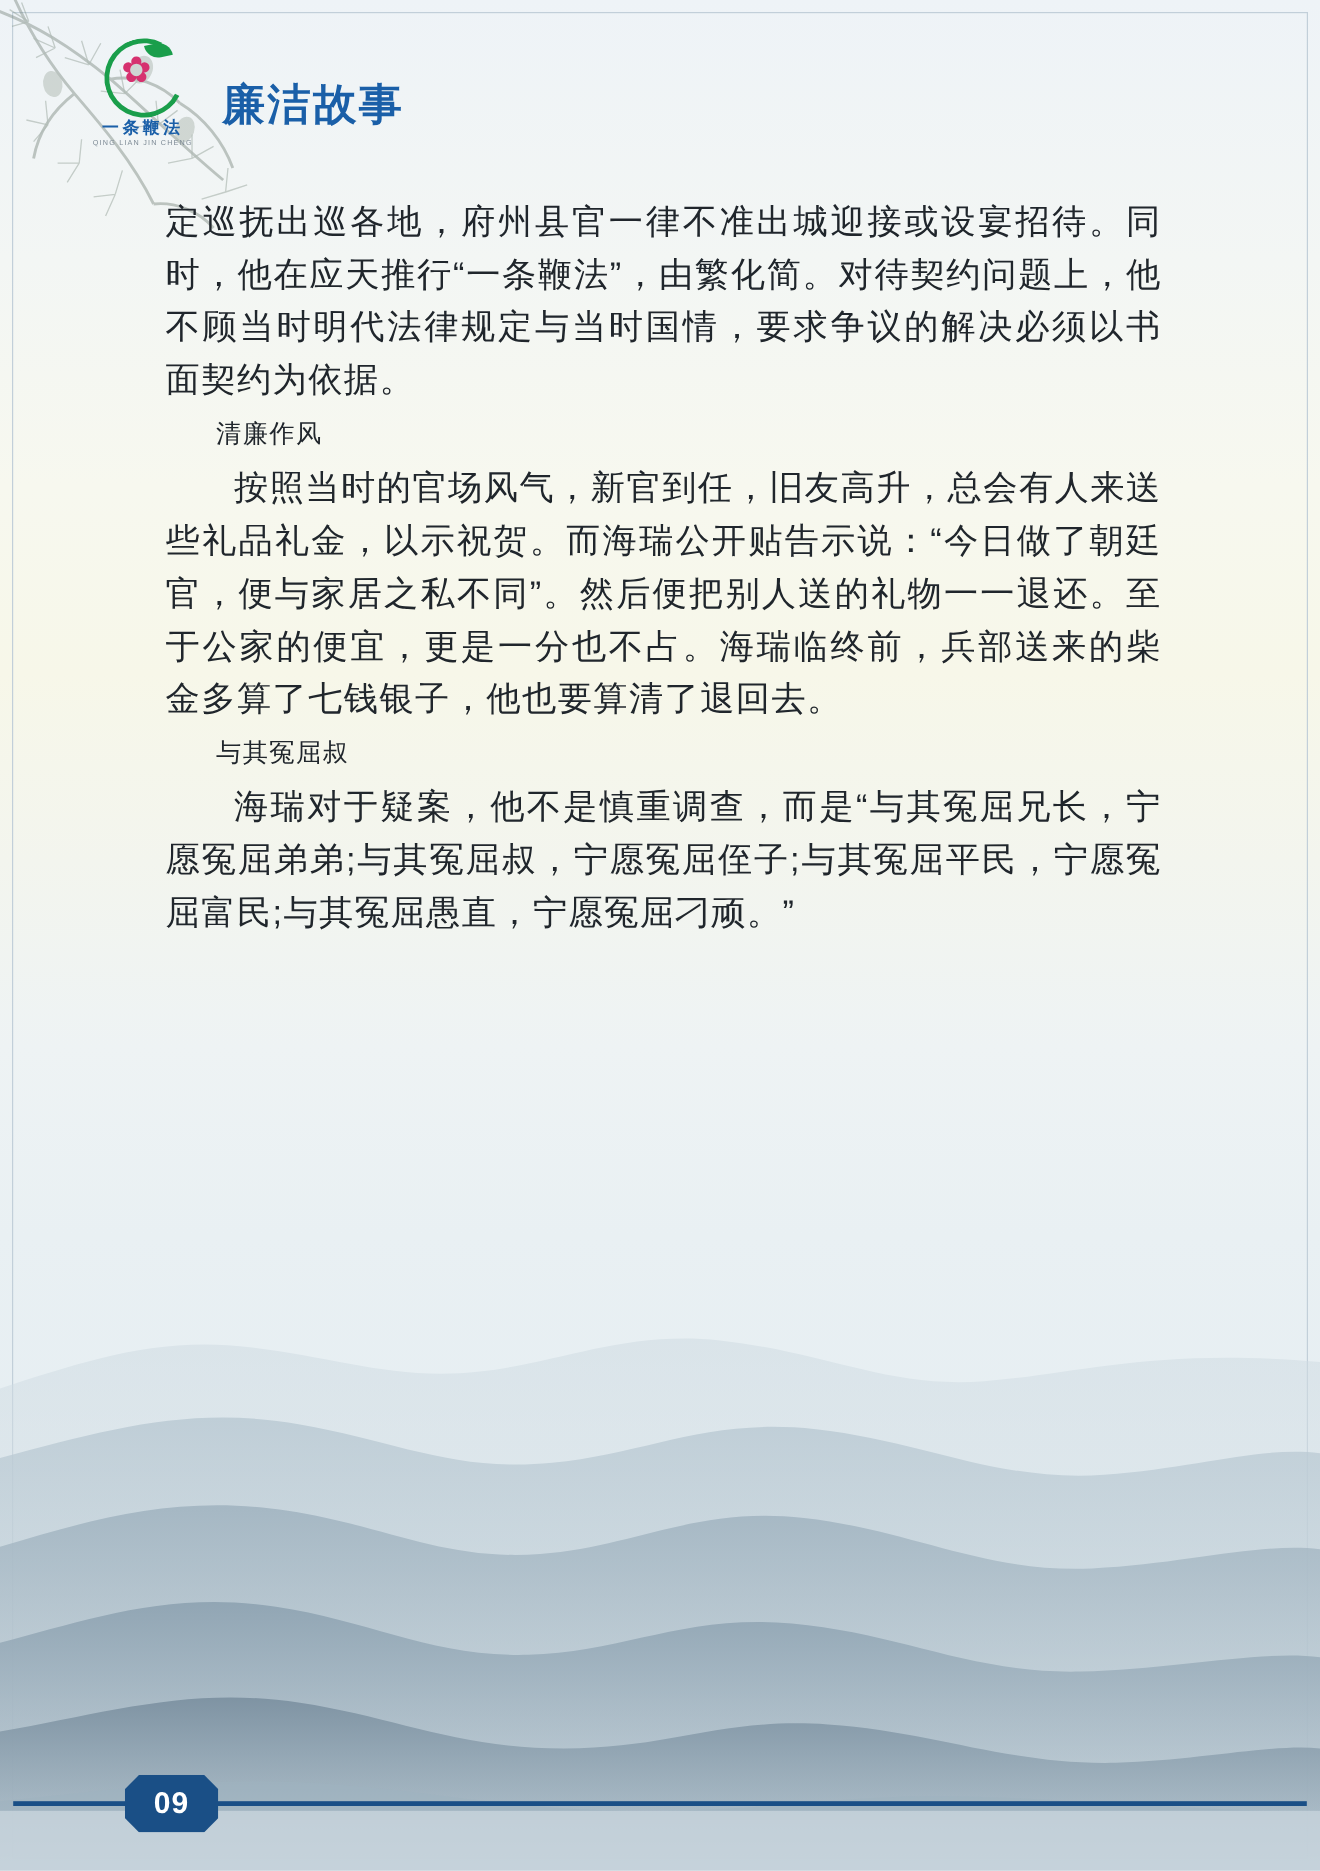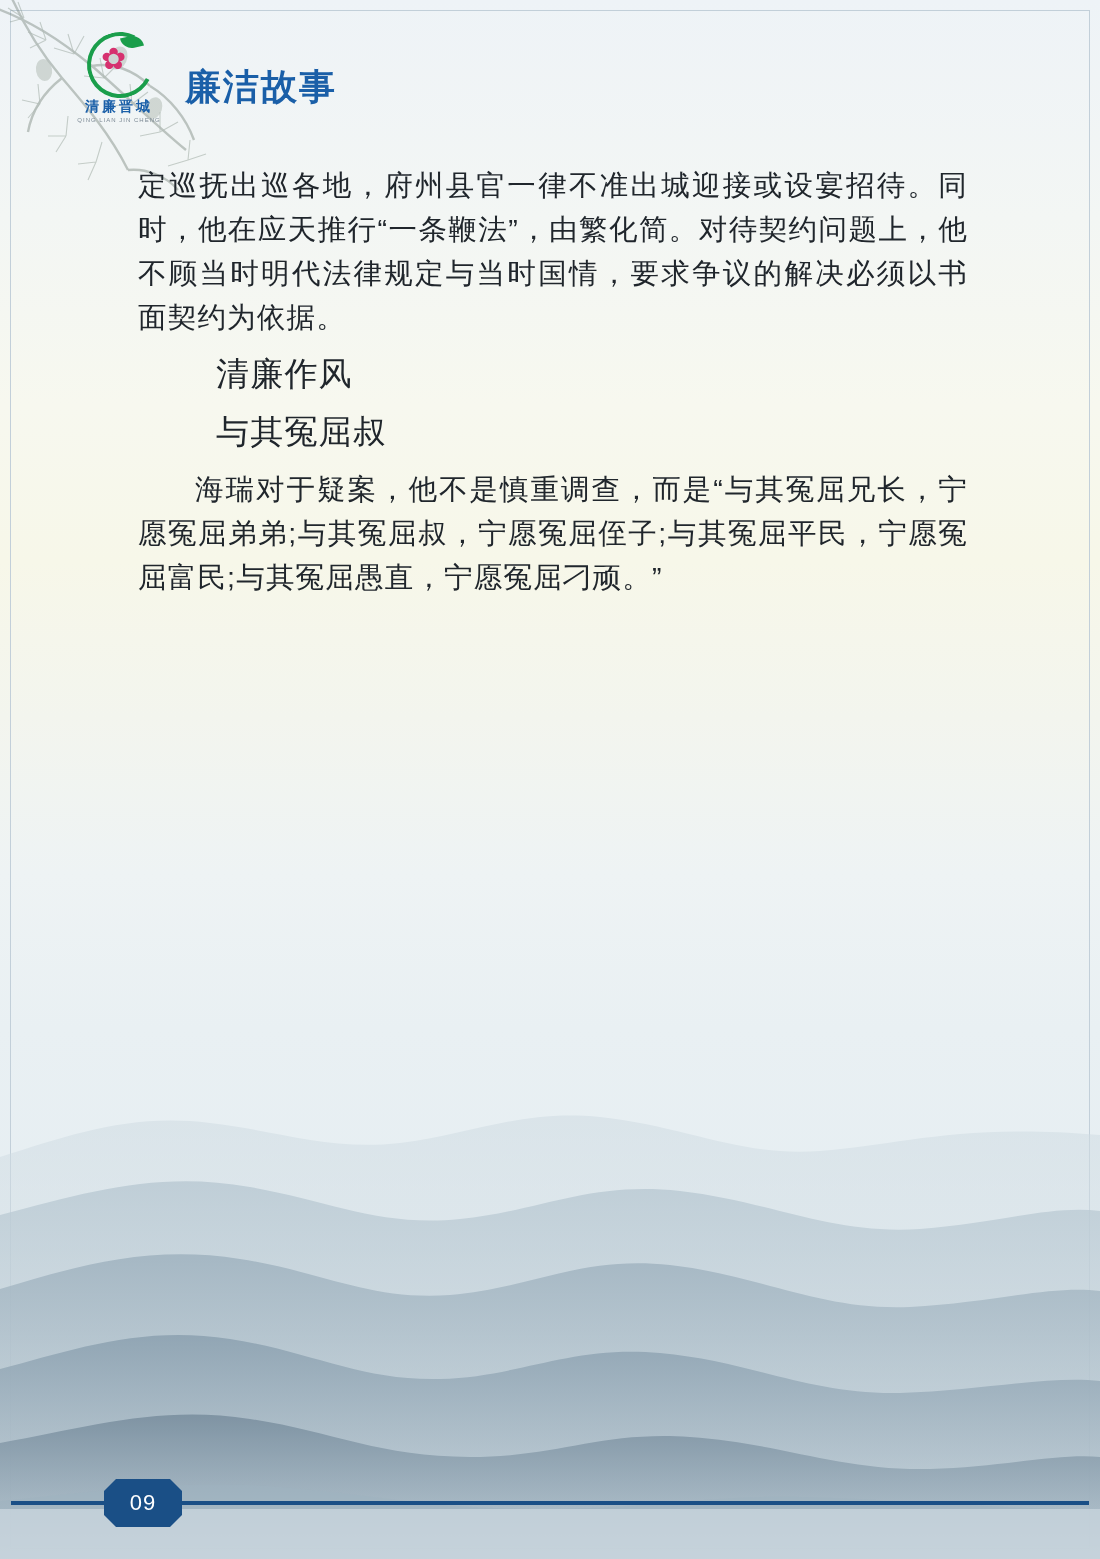--- a/index.html
+++ b/index.html
@@ -138,25 +138,25 @@
     line-height: 44px;
     letter-spacing: 1.2px;
     text-align: justify;
     text-justify: inter-ideograph;
     margin: 0 0 0 0;
   }
   .para.indent {
     text-indent: 2em;
   }
   .subhead {
-    font-size: 33px;
+    font-size: 21px;
     line-height: 46px;
     letter-spacing: 1.2px;
     text-indent: 2em;
-    margin: 12px;
+    margin: 0;
   }
 
   
   .mountains {
     position: absolute;
     left: 0;
     bottom: 0;
     width: 1100px;
     height: 520px;
     overflow: hidden;
@@ -173,22 +173,22 @@
     background: #1a4f86;
   }
   .page-number-badge {
     position: absolute;
     left: 104px;
     bottom: 32px;
     width: 78px;
     height: 48px;
     background: #1a4f86;
     color: #ffffff;
-    font-size: 22px;
-    font-weight: normal;
+    font-size: 25px;
+    font-weight: bold;
     letter-spacing: 1px;
     display: flex;
     align-items: center;
     justify-content: center;
     clip-path: polygon(12px 0, 66px 0, 78px 12px, 78px 36px, 66px 48px, 12px 48px, 0 36px, 0 12px);
   }
 </style>
 </head>
 <body>
 
@@ -224,29 +224,30 @@
     </g>
   </svg>
 
   <div class="header">
     <div class="logo">
       <div class="logo-mark">
         <div class="logo-ring"></div>
         <div class="logo-leaf"></div>
         <div class="logo-lotus">✿</div>
       </div>
-      <div class="logo-cn">清廉晋城</div>
+      <div class="logo-cn">一条鞭法</div>
       <div class="logo-en">QING LIAN JIN CHENG</div>
     </div>
     <div class="header-title">廉洁故事</div>
   </div>
 
   <div class="content">
     <p class="para">定巡抚出巡各地，府州县官一律不准出城迎接或设宴招待。同时，他在应天推行“一条鞭法”，由繁化简。对待契约问题上，他不顾当时明代法律规定与当时国情，要求争议的解决必须以书面契约为依据。</p>
     <p class="subhead">清廉作风</p>
+    <p class="para indent">按照当时的官场风气，新官到任，旧友高升，总会有人来送些礼品礼金，以示祝贺。而海瑞公开贴告示说：“今日做了朝廷官，便与家居之私不同”。然后便把别人送的礼物一一退还。至于公家的便宜，更是一分也不占。海瑞临终前，兵部送来的柴金多算了七钱银子，他也要算清了退回去。</p>
     <p class="subhead">与其冤屈叔</p>
     <p class="para indent">海瑞对于疑案，他不是慎重调查，而是“与其冤屈兄长，宁愿冤屈弟弟;与其冤屈叔，宁愿冤屈侄子;与其冤屈平民，宁愿冤屈富民;与其冤屈愚直，宁愿冤屈刁顽。”</p>
   </div>
 
   <svg class="mountains" viewBox="0 0 1100 520" preserveAspectRatio="none" xmlns="http://www.w3.org/2000/svg">
     <defs>
       <linearGradient id="m1" x1="0" y1="0" x2="0" y2="1">
         <stop offset="0%" stop-color="#cfdbe2" stop-opacity="0.55"></stop>
         <stop offset="100%" stop-color="#dde6ea" stop-opacity="0.15"></stop>
       </linearGradient>

